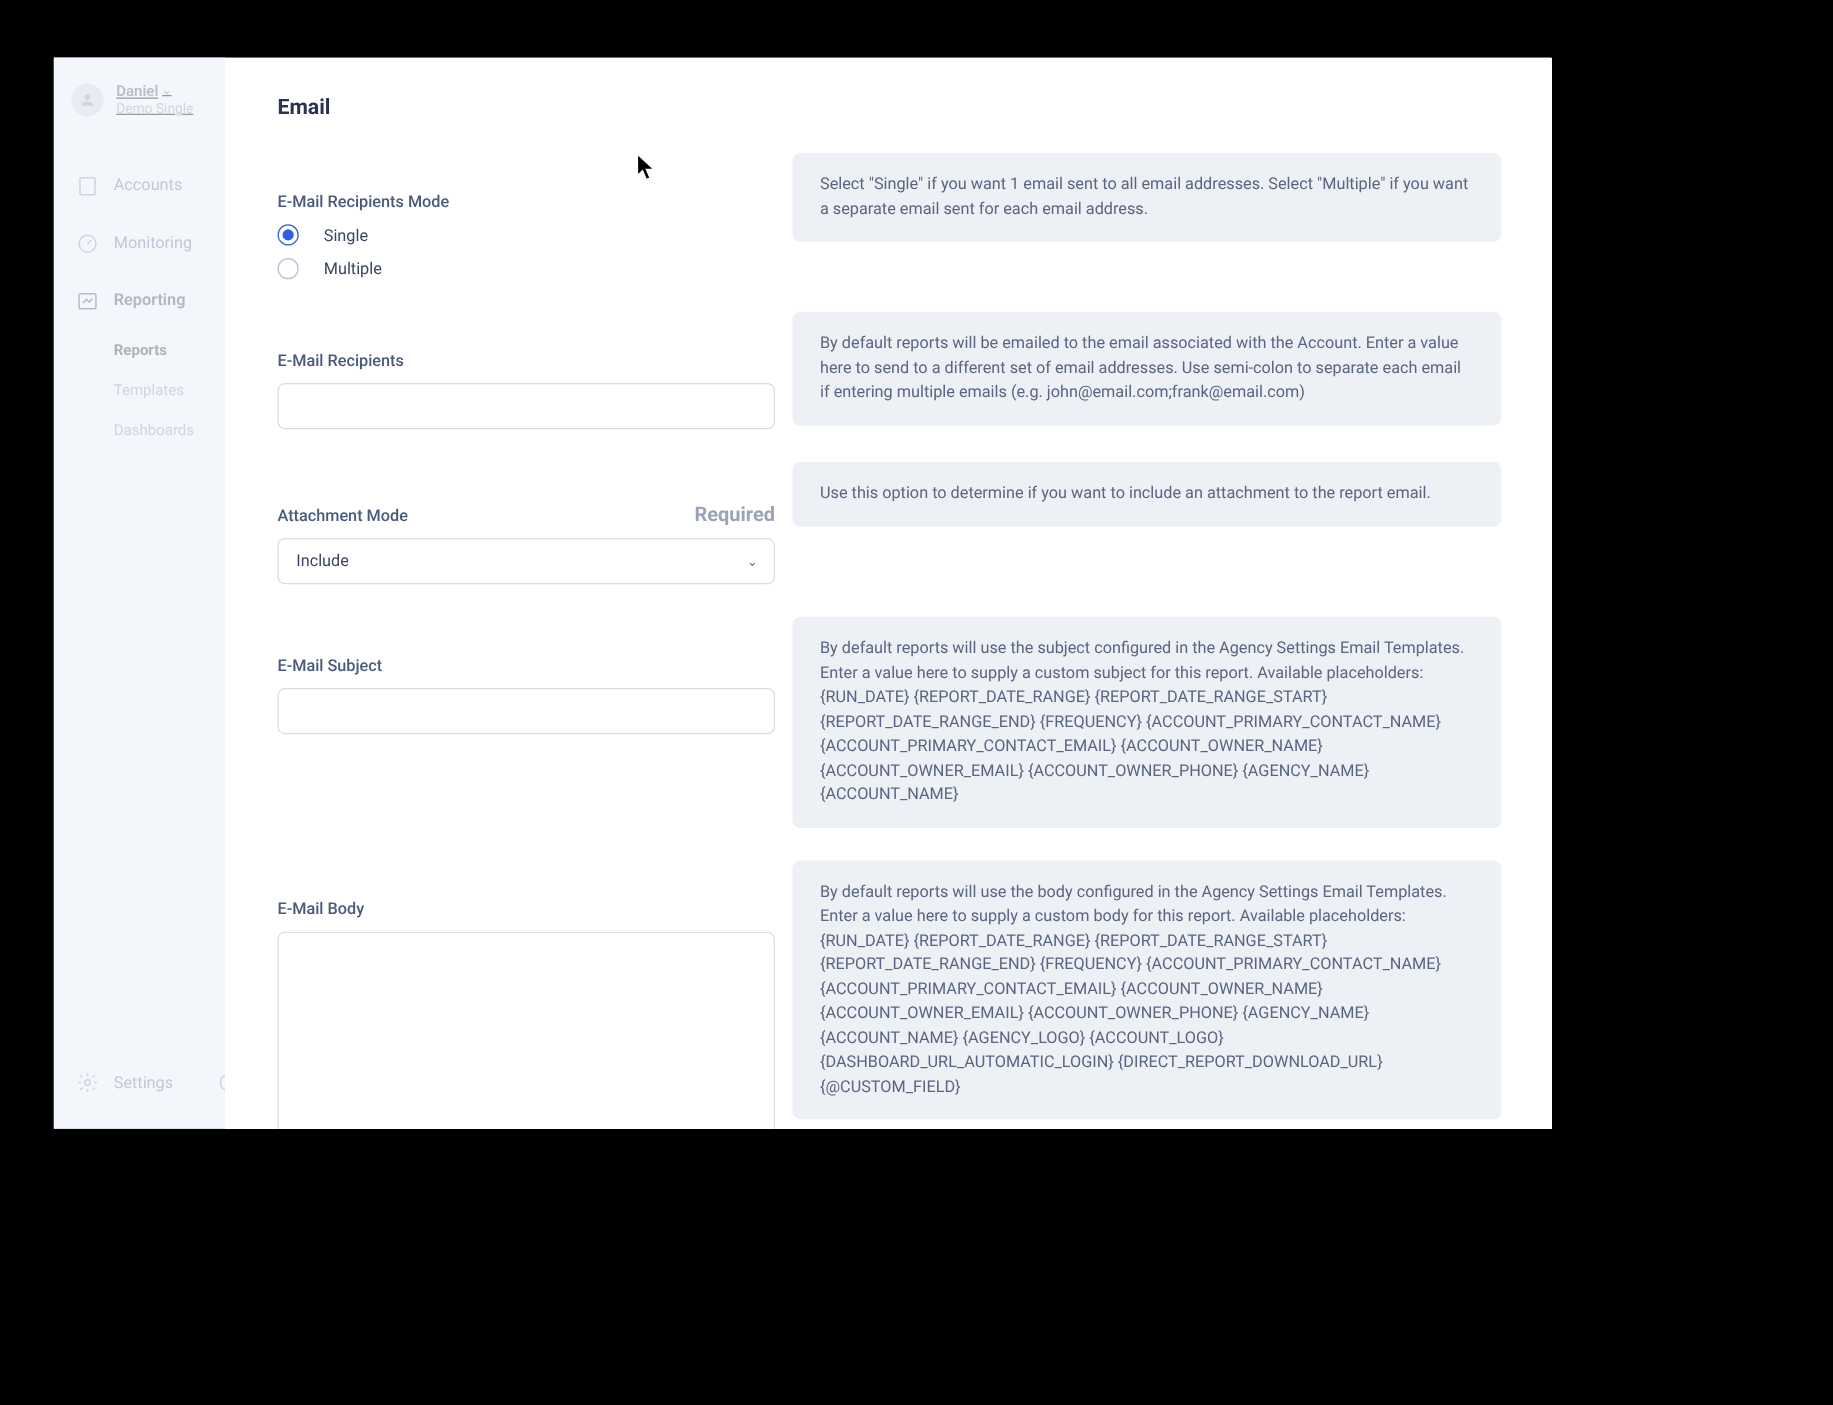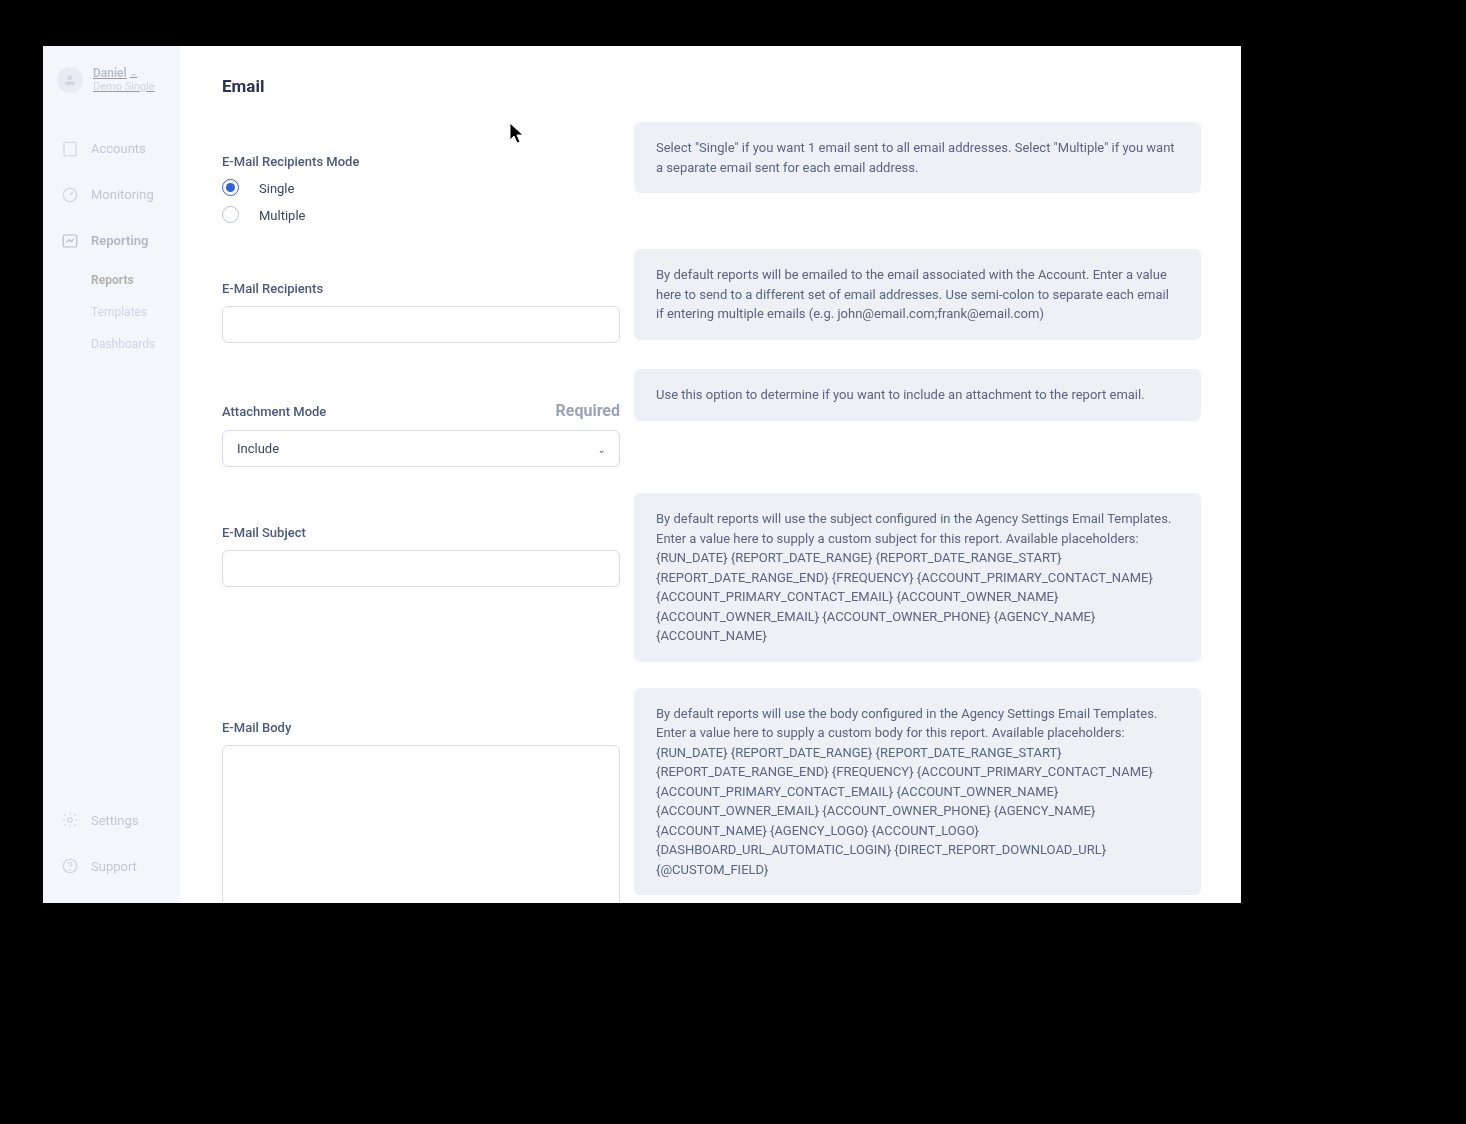--- a/index.html
+++ b/index.html
@@ -129,21 +129,21 @@
       padding: 9px 0;
       cursor: pointer;
     }
     .subnav-item.active {
       color: #404040;
       font-weight: 700;
     }
     .sidebar-bottom {
       margin-top: auto;
       display: flex;
-      flex-direction: column;
+      flex-direction: row;
     }
     .main {
       flex: 1;
       background: #fff;
       padding: 30px 40px 24px 42px;
       overflow-y: auto;
       position: relative;
       z-index: 10;
     }
     .section-title {

